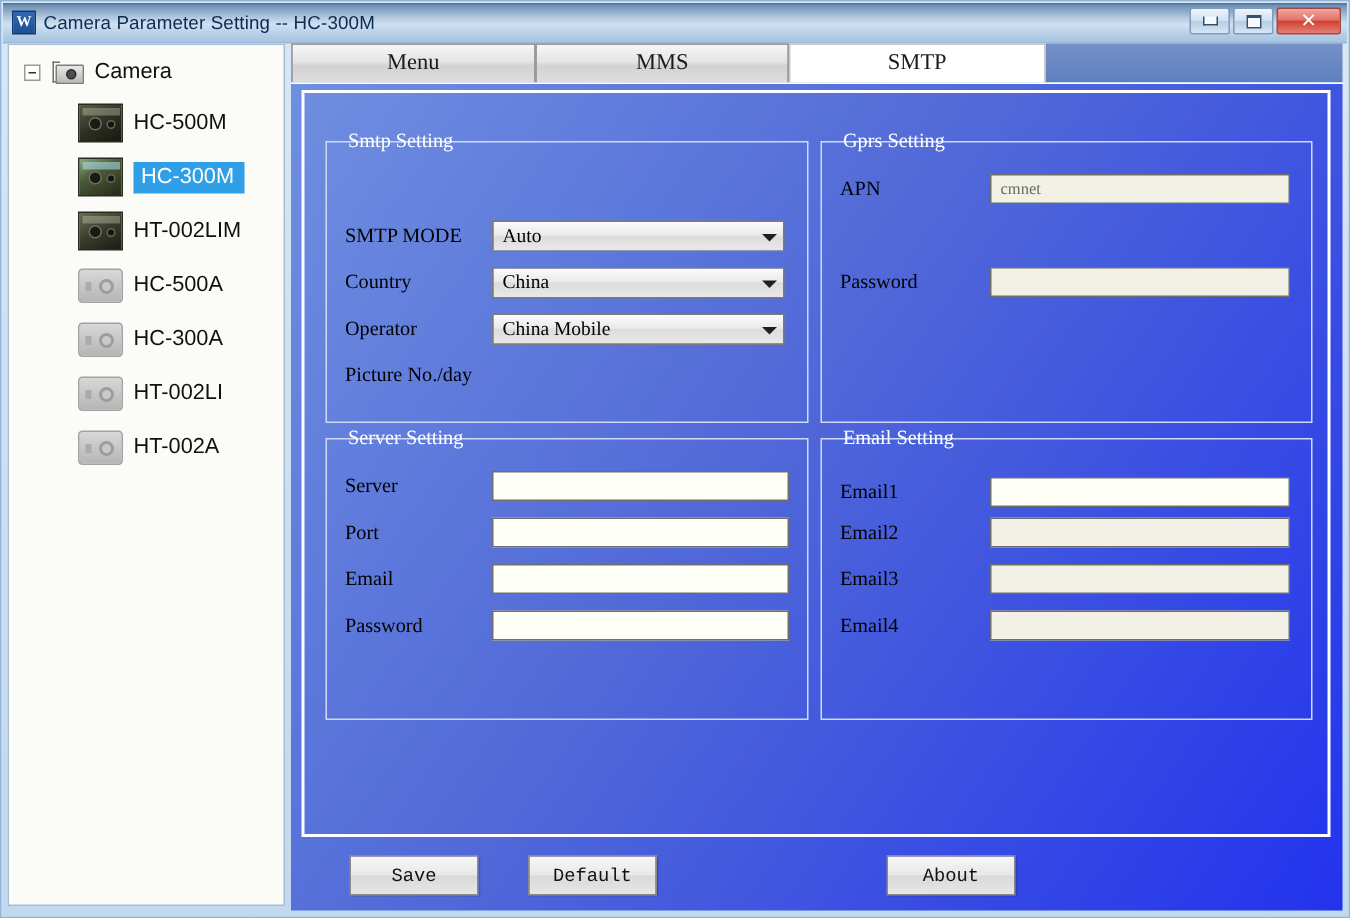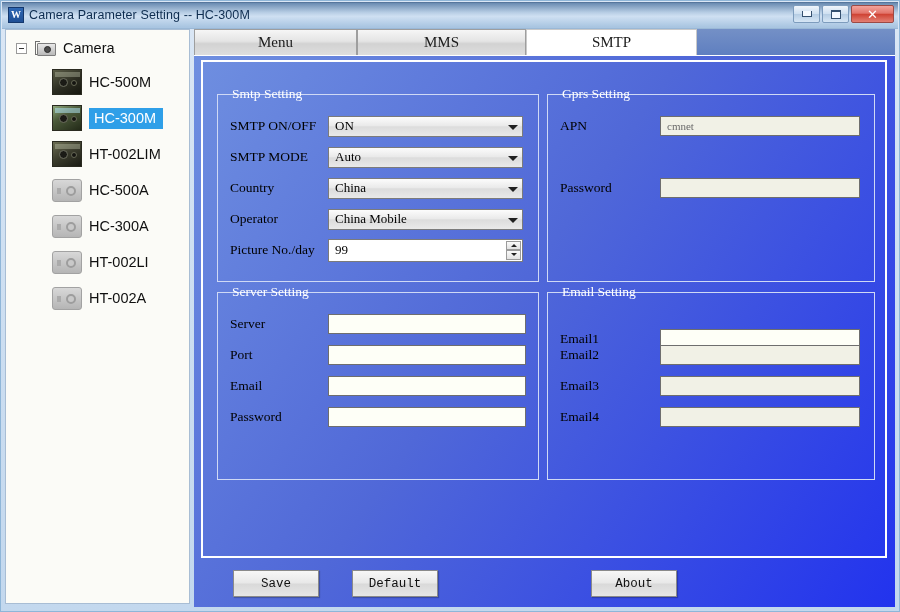--- a/index.html
+++ b/index.html
@@ -425,27 +425,20 @@
         <div class="tab w2">MMS</div>
         <div class="tab w3">SMTP</div>
       </div>
 
       <div id="panel">
         <div id="panel-inner">
 
           <div class="group grp-smtp">
             <div class="group-title">Smtp Setting</div>
 
-            <div class="field-row" style="top:20px;">
-              <span class="field-label">SMTP ON/OFF</span>
-              <span class="combo">
-                <span class="combo-value">ON</span>
-                <span class="combo-arrow"></span>
-              </span>
-            </div>
 
             <div class="field-row" style="top:51px;">
               <span class="field-label">SMTP MODE</span>
               <span class="combo">
                 <span class="combo-value">Auto</span>
                 <span class="combo-arrow"></span>
               </span>
             </div>
 
             <div class="field-row" style="top:82px;">
@@ -459,27 +452,20 @@
             <div class="field-row" style="top:113px;">
               <span class="field-label">Operator</span>
               <span class="combo">
                 <span class="combo-value">China Mobile</span>
                 <span class="combo-arrow"></span>
               </span>
             </div>
 
             <div class="field-row" style="top:143px;height:24px;">
               <span class="field-label">Picture No./day</span>
-              <span class="spin">
-                <span class="spin-value">99</span>
-                <span class="spin-btns">
-                  <span class="spin-btn spin-up"></span>
-                  <span class="spin-btn spin-down"></span>
-                </span>
-              </span>
             </div>
           </div>
 
           <div class="group grp-gprs">
             <div class="group-title">Gprs Setting</div>
 
             <div class="field-row" style="top:20px;">
               <span class="field-label gprs-label">APN</span>
               <span class="tinput disabled wide">
                 <span class="val">cmnet</span>
@@ -523,21 +509,21 @@
               <span class="field-label">Password</span>
               <span class="tinput enabled">
                 <span class="val"></span>
               </span>
             </div>
           </div>
 
           <div class="group grp-email">
             <div class="group-title">Email Setting</div>
 
-            <div class="field-row" style="top:35px;">
+            <div class="field-row" style="top:24px;">
               <span class="field-label email-label">Email1</span>
               <span class="tinput enabled wide">
                 <span class="val"></span>
               </span>
             </div>
 
             <div class="field-row" style="top:51px;">
               <span class="field-label email-label">Email2</span>
               <span class="tinput disabled wide">
                 <span class="val"></span>

